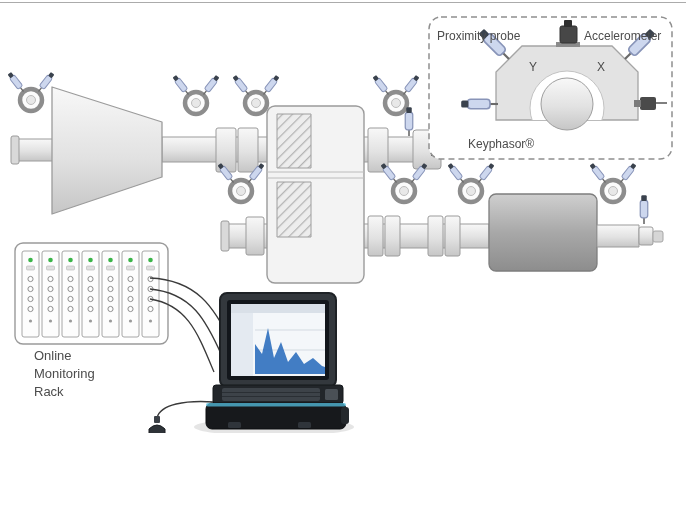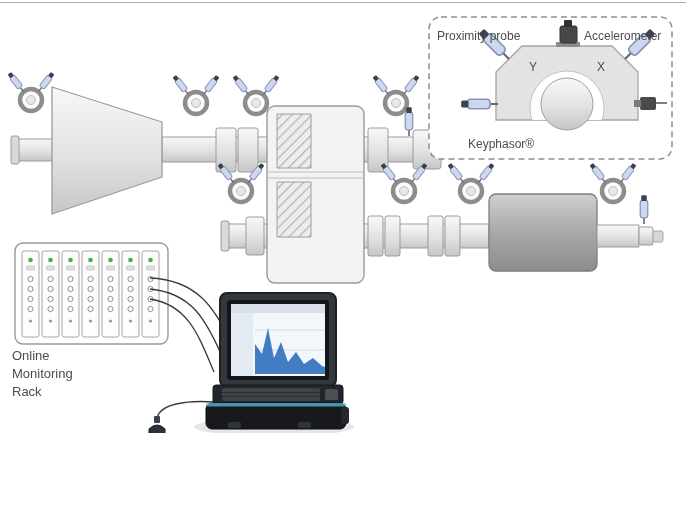--- a/index.html
+++ b/index.html
@@ -5,21 +5,21 @@
   html,body{margin:0;padding:0;background:#ffffff;}
   #stage{
     position:relative;width:686px;height:433px;background:#ffffff;overflow:hidden;
     font-family:"Liberation Sans",sans-serif;
   }
   #stage svg{position:absolute;left:0;top:0;}
   .edge-line{position:absolute;left:0;width:100%;height:1px;background:#ababab;}
   #edge-top{top:2px;}
   #edge-bottom{top:516px;}
   #rack-label{
-    position:absolute;left:12px;top:347px;width:110px;
+    position:absolute;left:34px;top:347px;width:110px;
     font-size:13px;line-height:1.4;color:var(--text-gray,#4c4c4c);
     white-space:pre-line;
   }
   svg text{font-family:"Liberation Sans",sans-serif;}
   .lbl{font-size:12px;fill:var(--text-gray,#555555);}
   .axis{font-size:12px;fill:var(--text-gray,#555555);}
   .wire{stroke:var(--wire-color,#3a3a3a);stroke-width:1.3;fill:none;}
   .probeBody{fill:var(--probe-body,#cdd7ee);stroke:var(--probe-stroke,#8894b8);stroke-width:1;}
   .led{fill:var(--led-green,#3cb54a);}
   .chart{fill:var(--chart-blue,#2f6fbe);}

